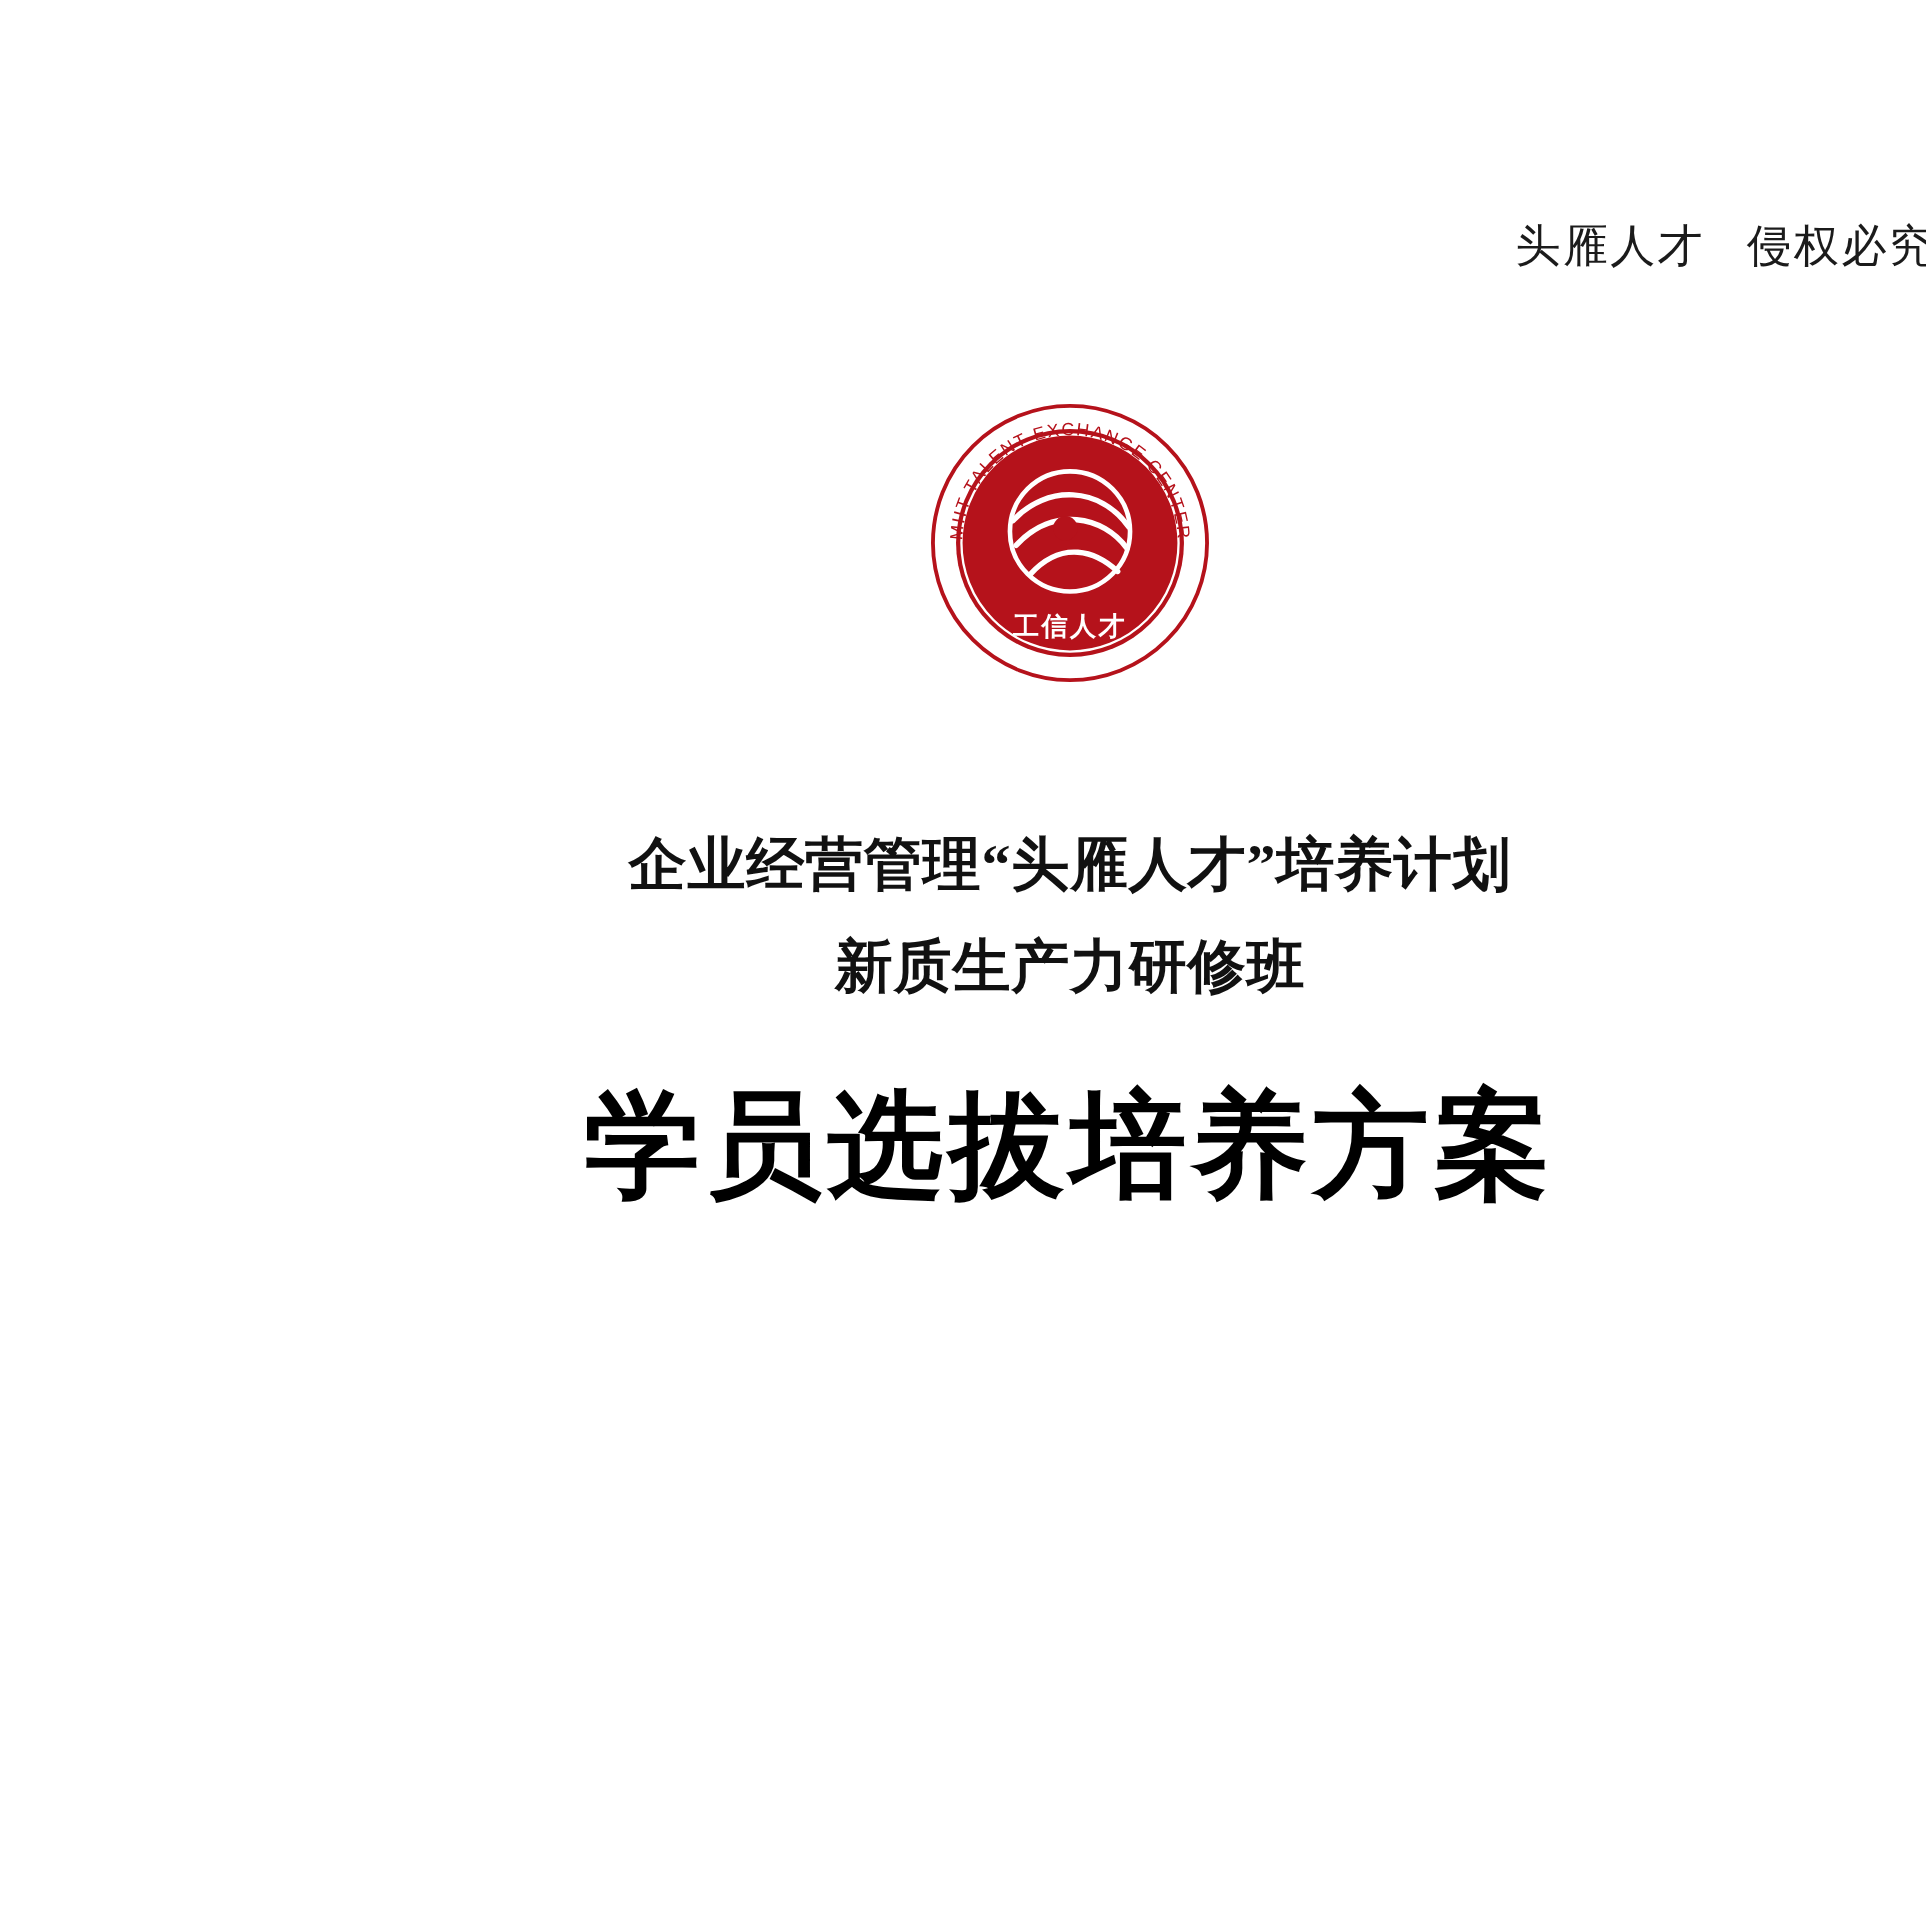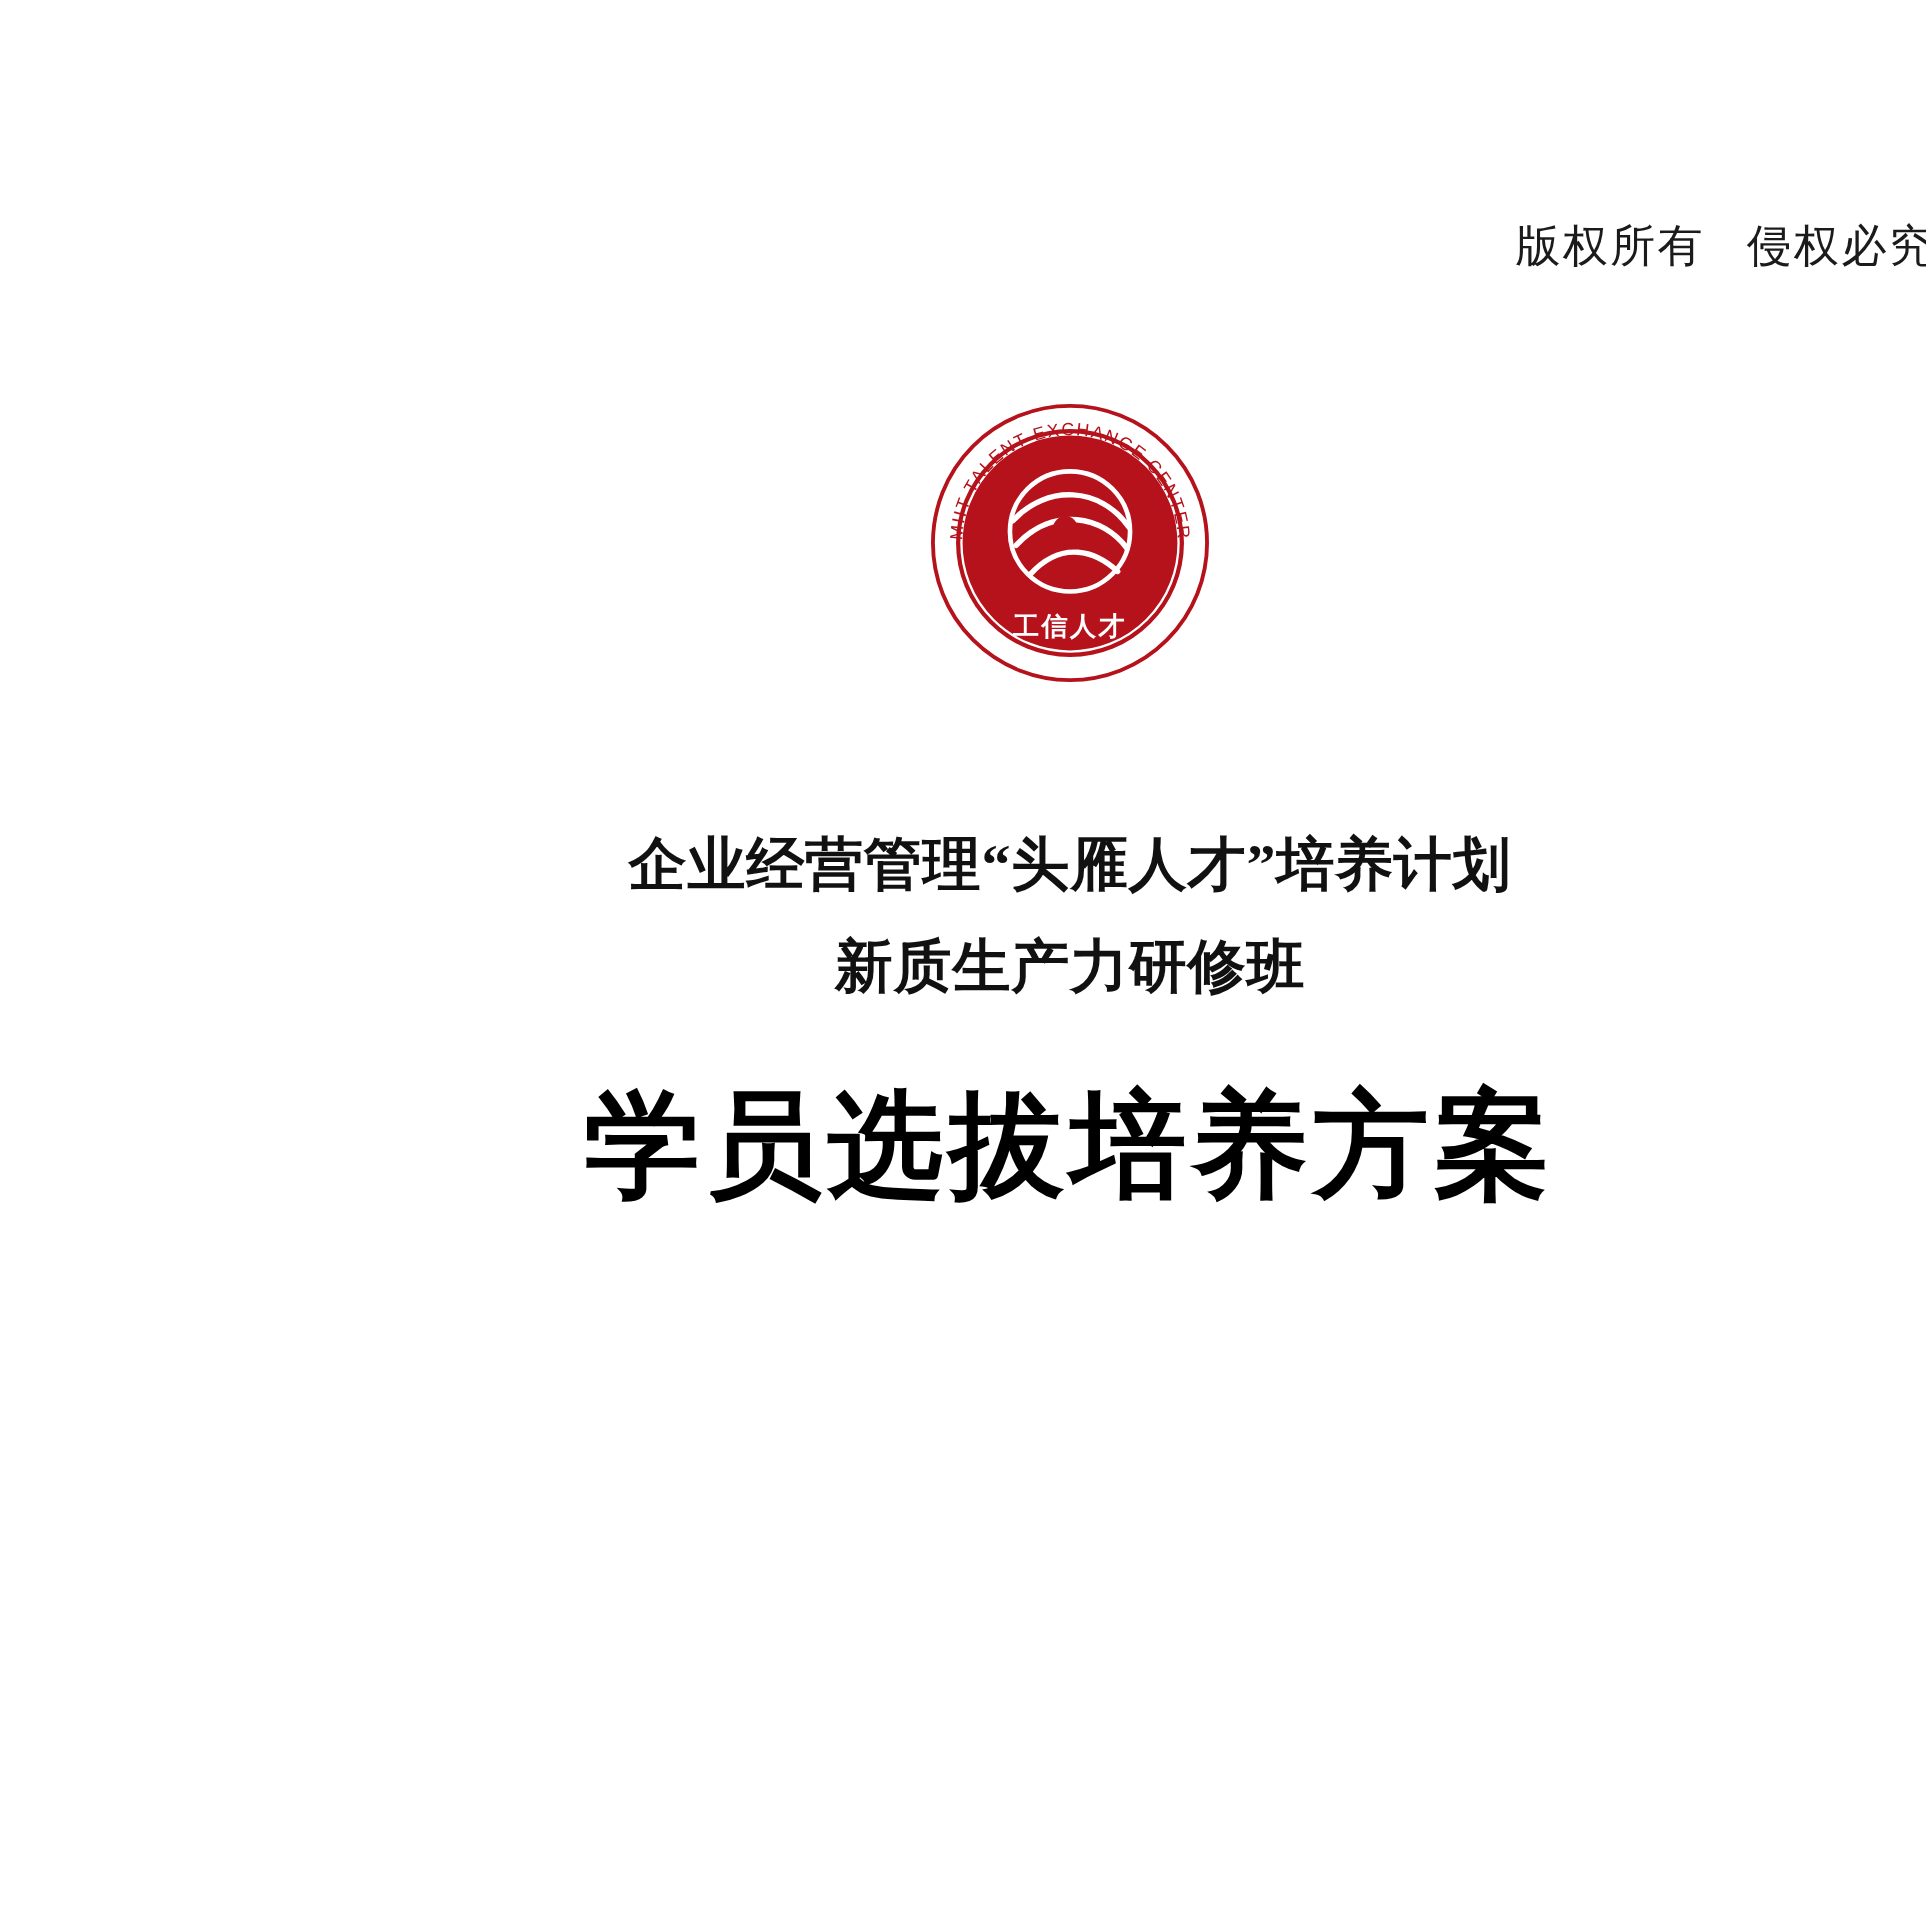--- a/index.html
+++ b/index.html
@@ -83,21 +83,21 @@
     color: #000000;
     font-family: "Liberation Serif", "DejaVu Serif", serif;
   }
 </style>
 </head>
 <body>
 
 <div class="page">
 
   <div class="copyright">
-    <span>版权所有</span><span class="gap"></span><span>侵权必究</span>
+    <span>头雁人才</span><span class="gap"></span><span>侵权必究</span>
   </div>
 
   <div class="logo-wrap">
     <svg viewBox="0 0 400 400" xmlns="http://www.w3.org/2000/svg">
       <defs>
         <path id="arcTop" d="M 60,200 A 140,140 0 0 1 340,200" fill="none"></path>
       </defs>
       <circle cx="200" cy="200" r="178" fill="none" stroke="#b5121b" stroke-width="5"></circle>
       <circle cx="200" cy="200" r="148" fill="#b5121b"></circle>
       <circle cx="200" cy="200" r="141" fill="none" stroke="#ffffff" stroke-width="3"></circle>

